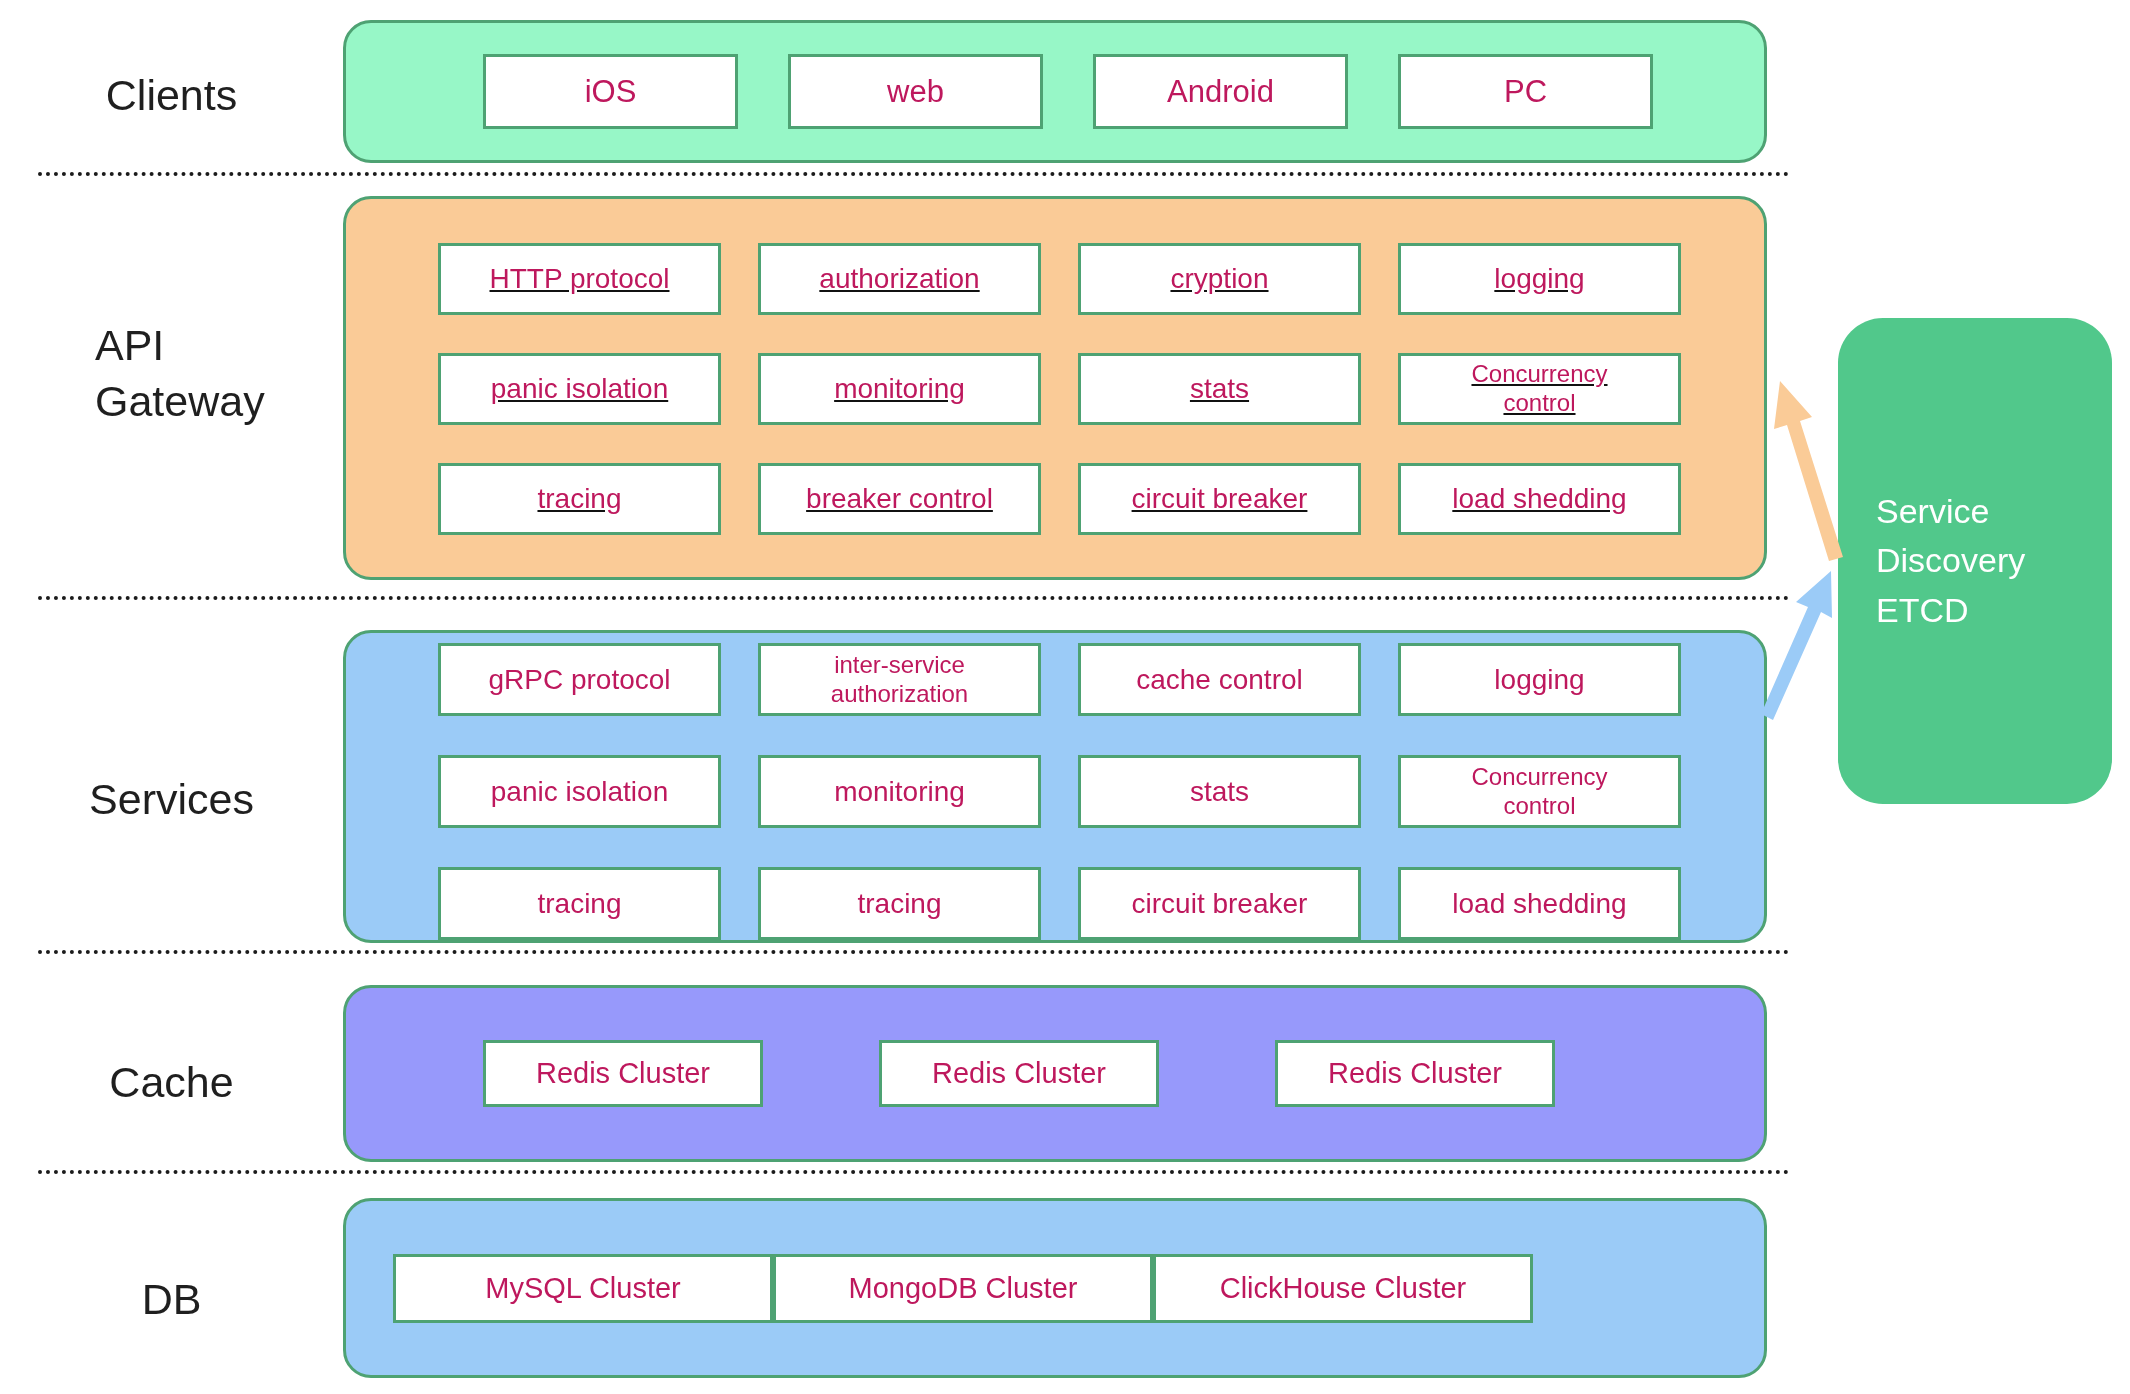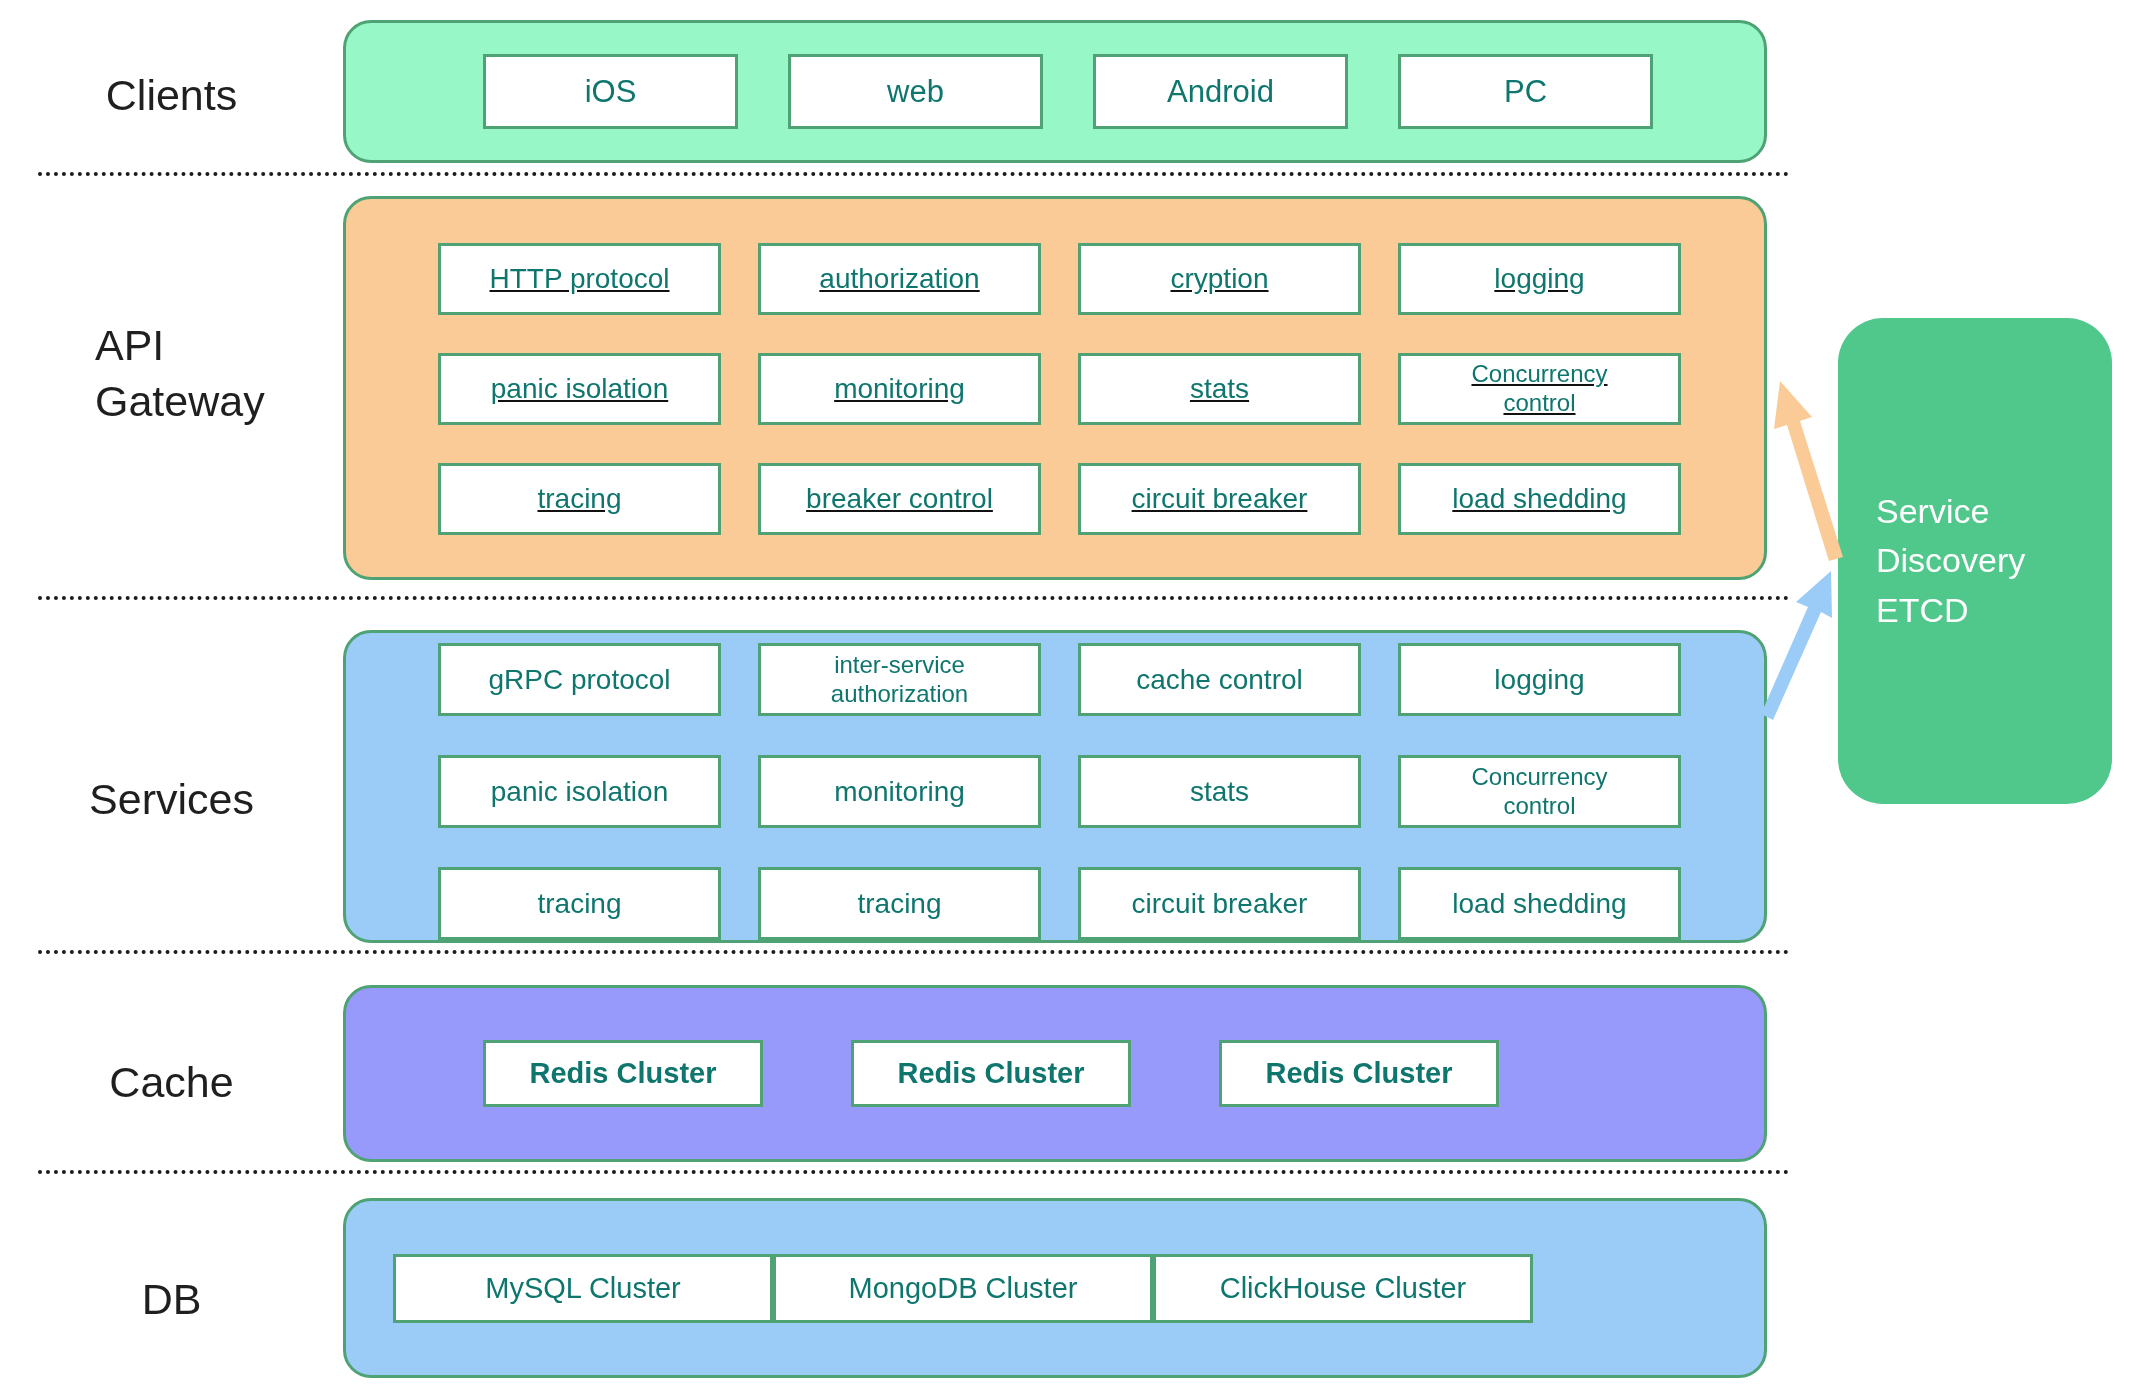--- a/index.html
+++ b/index.html
@@ -32,29 +32,29 @@
   }
   .panel-clients{top:20px;height:143px;background:var(--clients_panel);
     display:flex;align-items:center;padding-left:137px;gap:50px;}
   .panel-gateway{top:196px;height:384px;background:var(--gateway_panel);
     display:grid;grid-template-columns:repeat(4,283px);column-gap:37px;row-gap:38px;
     padding:44px 89px 0 92px;align-content:start;text-decoration:underline;}
   .panel-services{top:630px;height:313px;background:var(--services_panel);
     display:grid;grid-template-columns:repeat(4,283px);column-gap:37px;row-gap:39px;
     padding:10px 89px 0 92px;align-content:start;}
   .panel-cache{top:985px;height:177px;background:var(--cache_panel);
-    display:flex;align-items:center;padding-left:137px;gap:88px;font-weight:bold;}
+    display:flex;align-items:center;padding-left:137px;gap:116px;}
   .panel-db{top:1198px;height:180px;background:var(--db_panel);
     display:flex;align-items:center;padding-left:47px;}
 
   
   .box{
     background:var(--box_fill);border:3px solid var(--border_green);
     box-sizing:border-box;display:flex;align-items:center;justify-content:center;
-    text-align:center;white-space:pre-line;color:#0f766e;line-height:1.2;
+    text-align:center;white-space:pre-line;color:#be185d;line-height:1.2;
   }
   .panel-clients  .box{width:255px;height:75px;font-size:31px;flex:0 0 auto;}
   .panel-gateway  .box{height:72px;font-size:28px;}
   .panel-services .box{height:73px;font-size:28px;}
   .panel-cache    .box{width:280px;height:67px;font-size:29px;flex:0 0 auto;}
   .panel-db       .box{width:380px;height:69px;font-size:29px;flex:0 0 auto;}
   .box.multi{font-size:24px;}
 
   
   .discovery{

